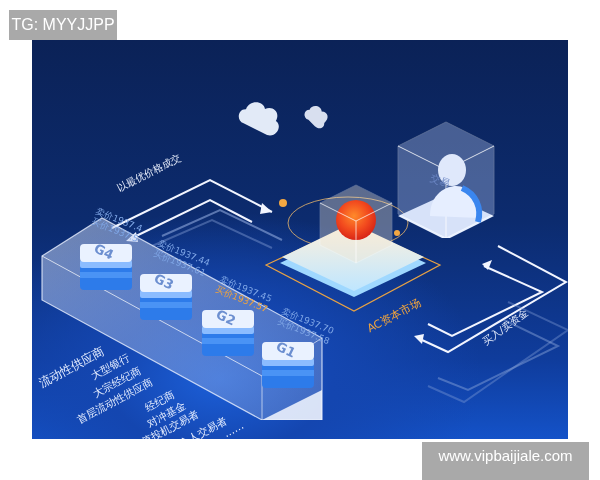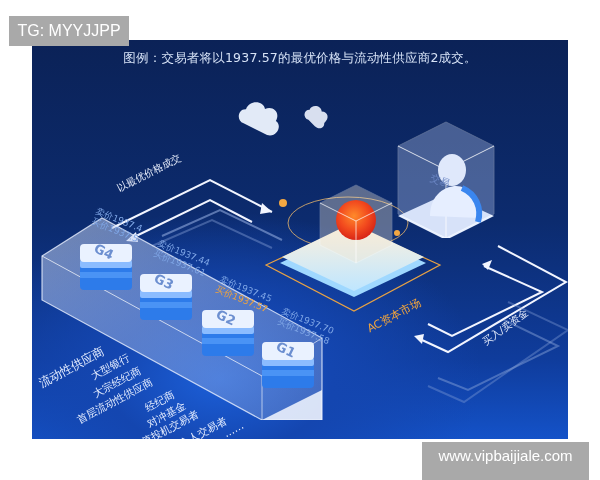--- a/index.html
+++ b/index.html
@@ -1,36 +1,35 @@
 <!DOCTYPE html>
 <html><head>
 <meta charset="utf-8">
 <style>
   html,body{margin:0;padding:0;}
   body{width:600px;height:480px;background:#ffffff;position:relative;overflow:hidden;font-family:"DejaVu Sans",sans-serif;}
-  .watermark-tl{position:absolute;left:9px;top:16px;width:120px;height:30px;background:#a9a9a9;color:#fff;font-family:"Liberation Sans",sans-serif;font-size:16px;line-height:30px;text-align:center;z-index:5;}
+  .watermark-tl{position:absolute;left:9px;top:10px;width:108px;height:30px;background:#a9a9a9;color:#fff;font-family:"Liberation Sans",sans-serif;font-size:16px;line-height:30px;text-align:center;z-index:5;}
   .watermark-br{position:absolute;left:422px;top:442px;width:167px;height:38px;background:#a9a9a9;color:#fff;font-family:"Liberation Sans",sans-serif;font-size:15px;line-height:27px;text-align:center;z-index:5;}
   .panel{position:absolute;left:32px;top:40px;width:536px;height:399px;overflow:hidden;
     background:radial-gradient(ellipse 70% 60% at 35% 85%, #1c5fd8 0%, #1446b0 30%, rgba(14,50,140,0) 70%),
                linear-gradient(180deg,#0b2257 0%,#0c2b6e 45%,#0f3c9c 80%,#1452c8 100%);}
   .caption{position:absolute;left:0;top:10px;width:536px;text-align:center;color:#d6e2f6;font-size:12.5px;letter-spacing:0.2px;}
   .abs{position:absolute;}
   .lbl-blue{color:#7fa6e6;font-size:9px;line-height:11px;}
   .lbl-orange{color:#f2a43a;font-size:9px;line-height:11px;}
   .prov{position:absolute;color:#e6eeff;font-size:10.5px;white-space:nowrap;transform:rotate(-28deg);transform-origin:left center;}
   .arrow-label{position:absolute;color:#e8eefc;font-size:10px;white-space:nowrap;}
   .market-label{position:absolute;color:#f5a63b;font-size:11px;white-space:nowrap;transform:rotate(-28deg);transform-origin:left center;}
 </style>
 </head>
 <body>
 
 <div class="watermark-tl">TG: MYYJJPP</div>
 
 <div class="panel">
-  <div class="caption">图例：交易者将以1937.57的最优价格与流动性供应商2成交。</div>
 
   <svg class="abs" style="left:200px;top:58px" width="110" height="60">
     <path d="M14 30 C6 30 4 18 12 16 C12 6 26 2 30 10 C36 4 46 8 44 18 C52 20 50 34 40 34 Z" fill="#eef4ff" opacity="0.95" transform="rotate(18 28 20)"></path>
     <path d="M78 24 C72 24 70 16 76 14 C76 8 86 6 88 12 C94 10 98 16 94 22 C96 28 90 30 86 28 Z" fill="#eef4ff" opacity="0.9" transform="rotate(18 84 18)"></path>
   </svg>
 
   <svg class="abs" style="left:70px;top:100px" width="200" height="110">
     <polyline points="10,88 108,40 170,72" fill="none" stroke="#f2f5ff" stroke-width="2"></polyline>
     <polygon points="170,72 160,63 158,74" fill="#f2f5ff"></polygon>
     <polyline points="150,82 108,60 30,98" fill="none" stroke="#f2f5ff" stroke-width="2"></polyline>

